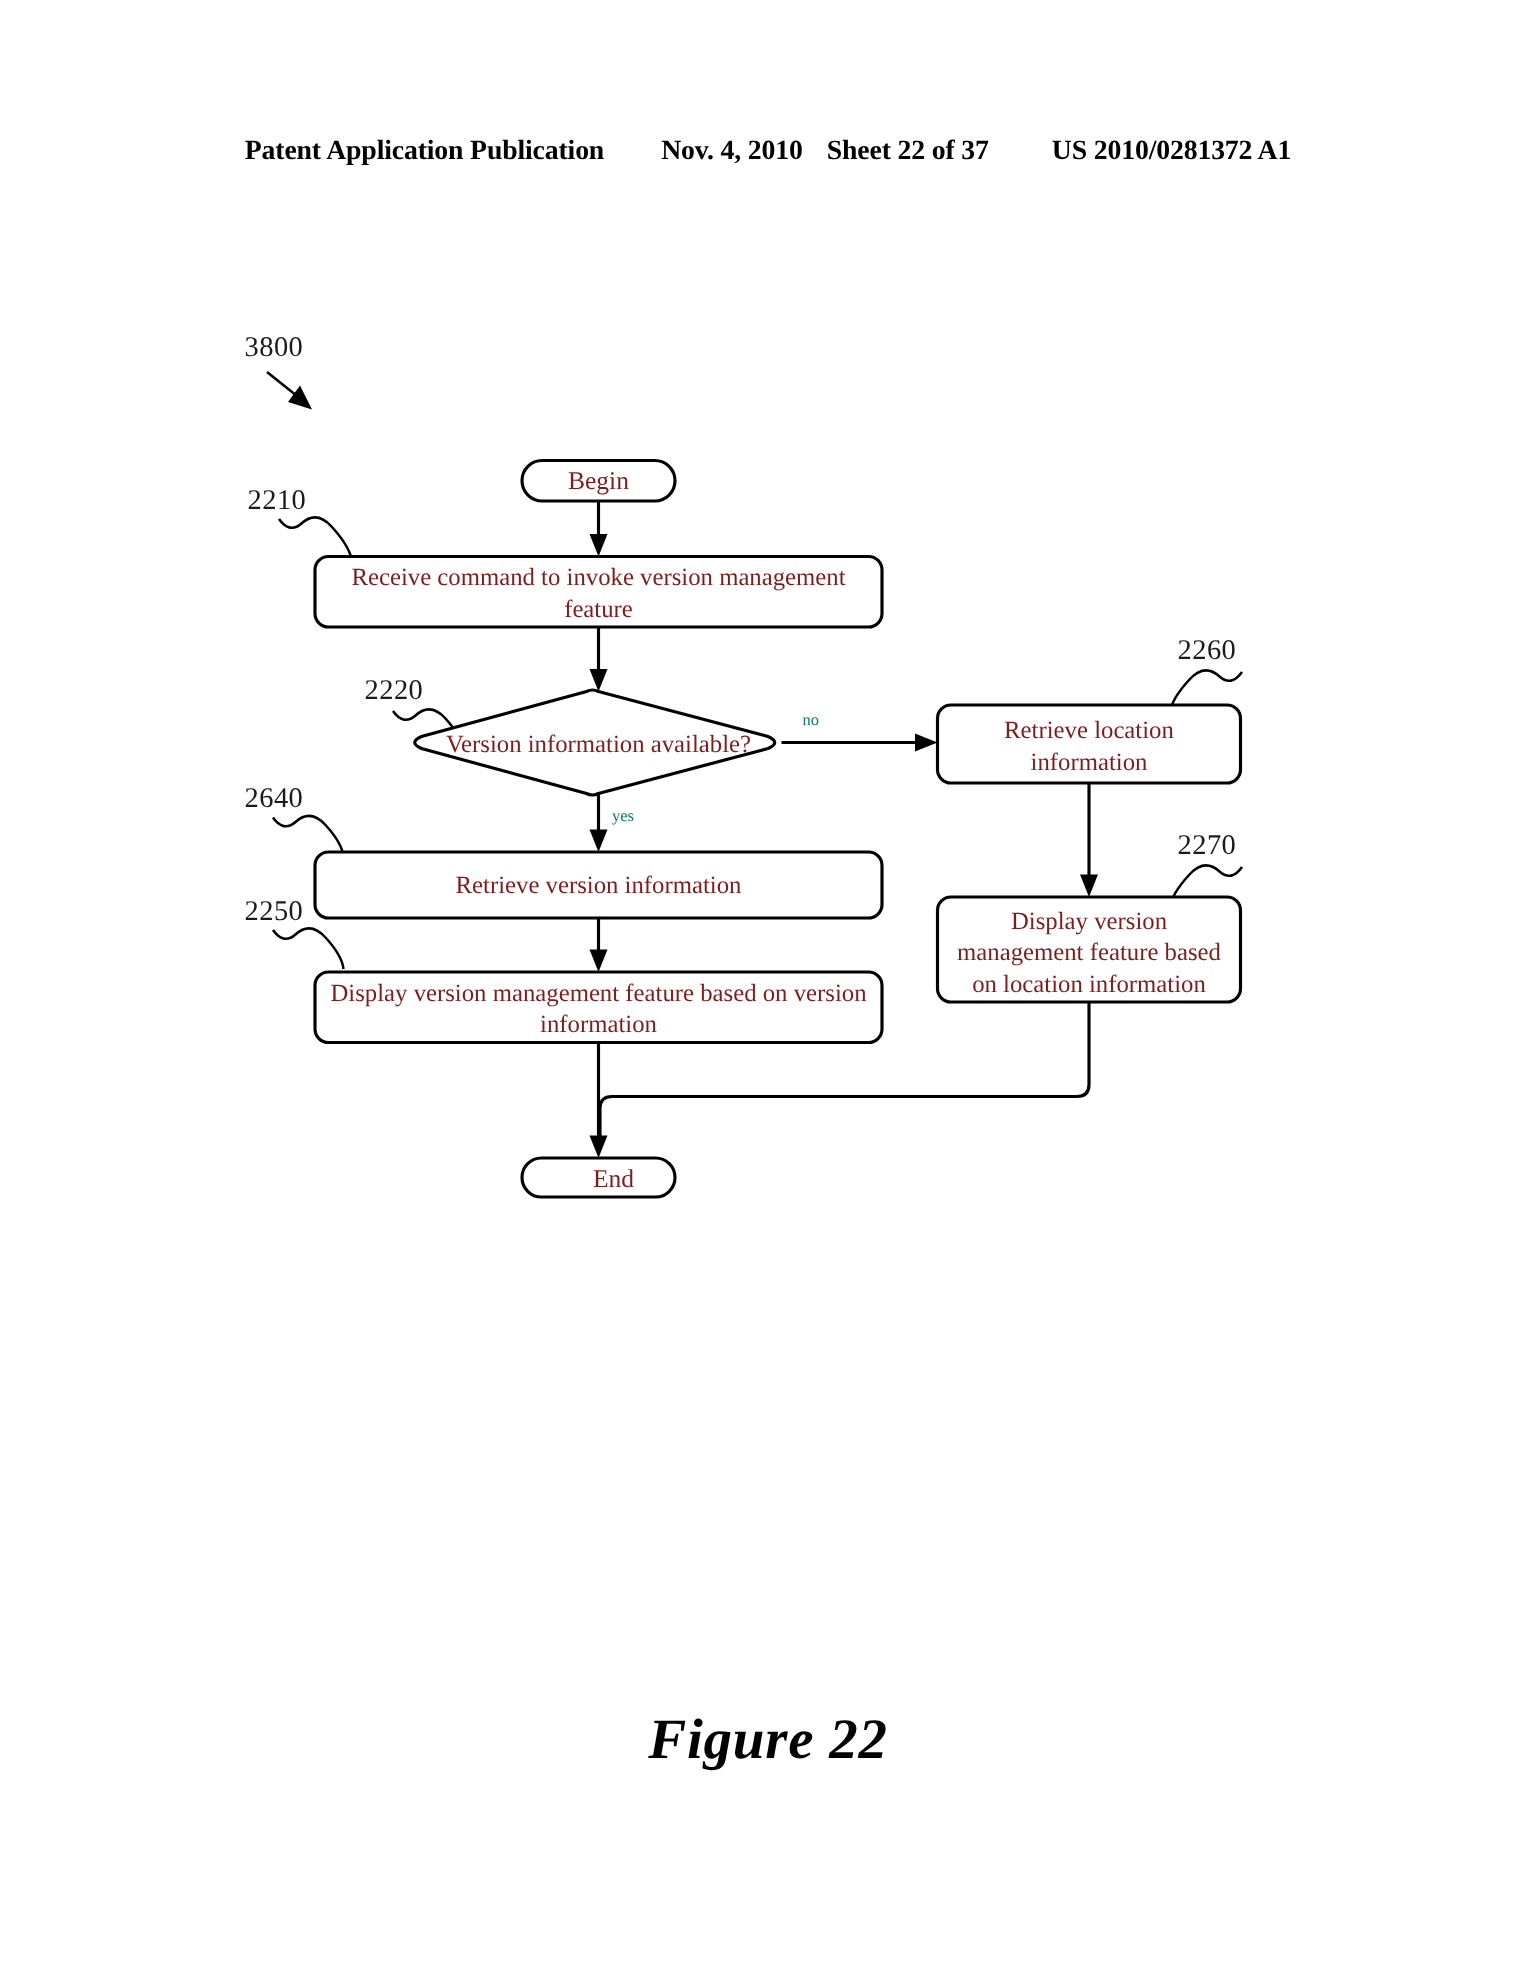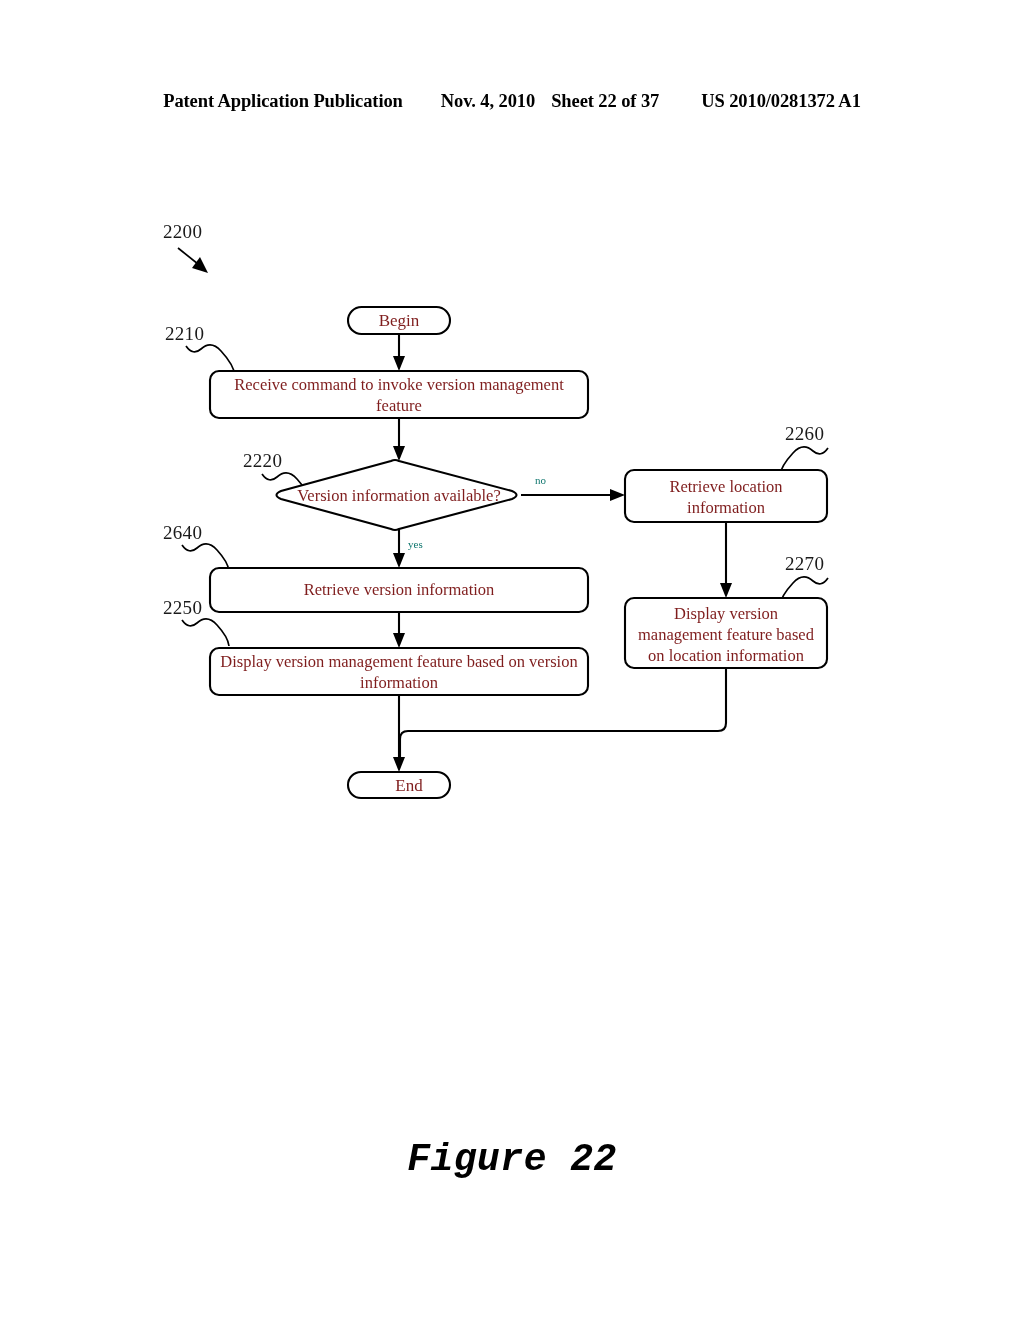--- a/index.html
+++ b/index.html
@@ -40,21 +40,21 @@
   #page-header .hdr-sheet { margin-right: 42px; }
   #page-header .hdr-num   { margin-right: 0; }
 
   
   #figure-caption {
     position: absolute;
     left: 0;
     top: 1138px;
     width: 1024px;
     text-align: center;
-    font-family: Liberation Mono, monospace;
+    font-family: Liberation Serif, serif;
     font-style: italic;
     font-weight: bold;
     font-size: 38px;
     letter-spacing: 0.5px;
   }
 
   
   #flow-svg {
     position: absolute;
     left: 0;
@@ -213,21 +213,21 @@
 
   <div class="node-text" style="left:629px; top:603px; width:194px;">Display version
 management feature based
 on location information</div>
 
   <div class="node-text term-text" style="left:348px; top:776px; width:122px;">End</div>
 
   <div class="edge-label" style="left:535px; top:474px;">no</div>
   <div class="edge-label" style="left:408px; top:538px;">yes</div>
 
-  <div class="ref-label" style="left:163px; top:221px;">2200</div>
+  <div class="ref-label" style="left:163px; top:221px;">3800</div>
   <div class="ref-label" style="left:165px; top:323px;">2210</div>
   <div class="ref-label" style="left:243px; top:450px;text-align:right;">2220</div>
   <div class="ref-label" style="left:163px; top:522px;">2640</div>
   <div class="ref-label" style="left:163px; top:597px;">2250</div>
   <div class="ref-label" style="left:785px; top:423px;">2260</div>
   <div class="ref-label" style="left:785px; top:553px;">2270</div>
 
   <div id="figure-caption">Figure 22</div>
 
 </div>

